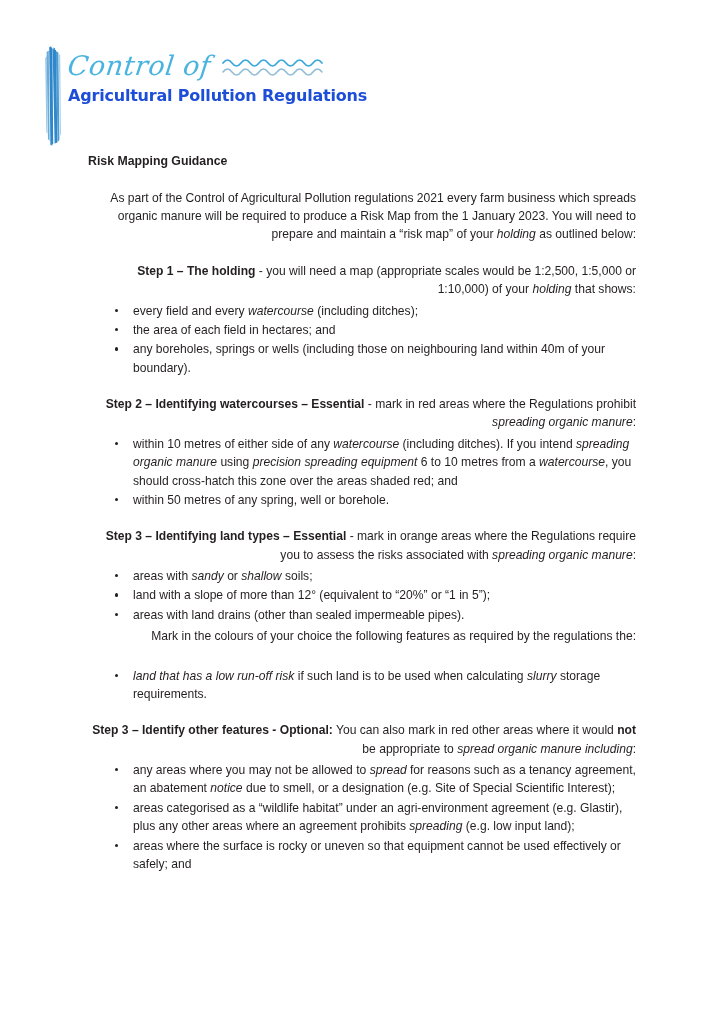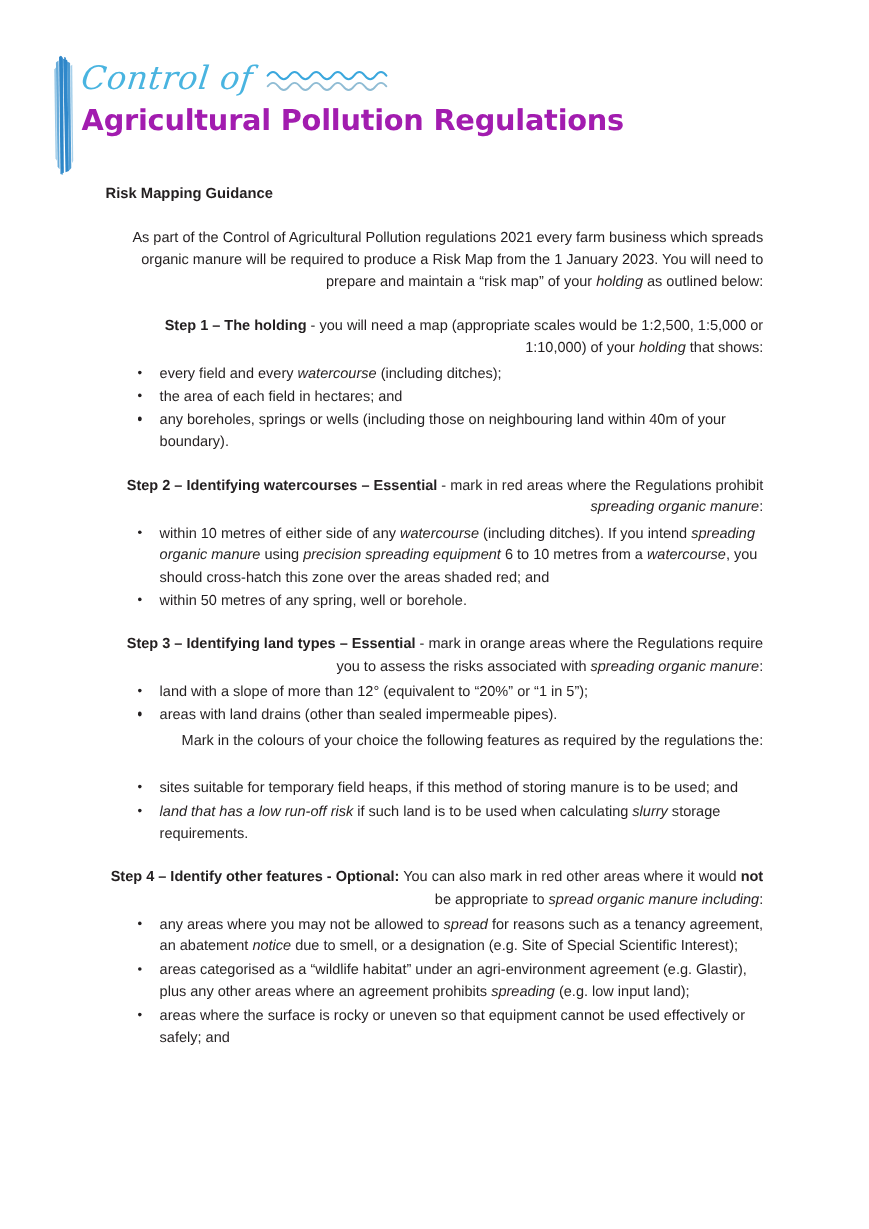--- a/index.html
+++ b/index.html
@@ -64,23 +64,23 @@
   }
   .waves {
     width: 108px;
     height: 26px;
     flex: none;
     margin-top: 2px;
   }
   .main-title {
     font-family: "DejaVu Sans", sans-serif;
     font-weight: bold;
-    font-size: 24px;
+    font-size: 16px;
     letter-spacing: -0.2px;
-    color: #a21caf;
+    color: #1d4ed8;
     line-height: 1.05;
     margin-top: 2px;
     white-space: nowrap;
   }
 
   
   .content {
     position: absolute;
     left: 88px;
     top: 152px;
@@ -181,31 +181,31 @@
         <section>
           <p class="para tight"><b>Step 2 – Identifying watercourses – Essential</b> - mark in red areas where the Regulations prohibit <i>spreading organic manure</i>:</p>
           <ul class="bullets">
             <li>within 10 metres of either side of any <i>watercourse</i> (including ditches). If you intend <i>spreading organic manure</i> using <i>precision spreading equipment</i> 6 to 10 metres from a <i>watercourse</i>, you should cross-hatch this zone over the areas shaded red; and</li>
             <li>within 50 metres of any spring, well or borehole.</li>
           </ul>
         </section>
         <section>
           <p class="para tight"><b>Step 3 – Identifying land types – Essential</b> - mark in orange areas where the Regulations require you to assess the risks associated with <i>spreading organic manure</i>:</p>
           <ul class="bullets tight">
+            <li>areas with <i>sandy</i>  or <i>shallow</i>  soils;</li>
             <li>land with a slope of more than 12° (equivalent to “20%” or “1 in 5”);</li>
             <li>areas with land drains (other than sealed impermeable pipes).</li>
           </ul>
           <p class="para runon">Mark in the colours of your choice the following features as required by the regulations the:</p>
           <ul class="bullets">
-            <li>sites suitable for temporary field heaps, if this method of storing manure is to be used; and</li>
             <li><i> land that has a low run-off risk</i> if such land is to be used when calculating <i>slurry</i> storage requirements.</li>
           </ul>
         </section>
         <section>
-          <p class="para tight"><b>Step 4 – Identify other features - Optional:</b> You can also mark in red other areas where it would <b>not</b> be appropriate to <i>spread organic manure including</i>:</p>
+          <p class="para tight"><b>Step 3 – Identify other features - Optional:</b> You can also mark in red other areas where it would <b>not</b> be appropriate to <i>spread organic manure including</i>:</p>
           <ul class="bullets">
             <li>any areas where you may not be allowed to <i>spread</i> for reasons such as a tenancy agreement, an abatement <i>notice</i> due to smell, or a designation (e.g. Site of Special Scientific Interest);</li>
             <li>areas categorised as a “wildlife habitat” under an agri-environment agreement (e.g. Glastir), plus any other areas where an agreement prohibits <i>spreading</i> (e.g. low input land);</li>
             <li>areas where the surface is rocky or uneven so that equipment cannot be used effectively or safely; and</li>
           </ul>
         </section>
       </div>
 
   </div>
 </div>

